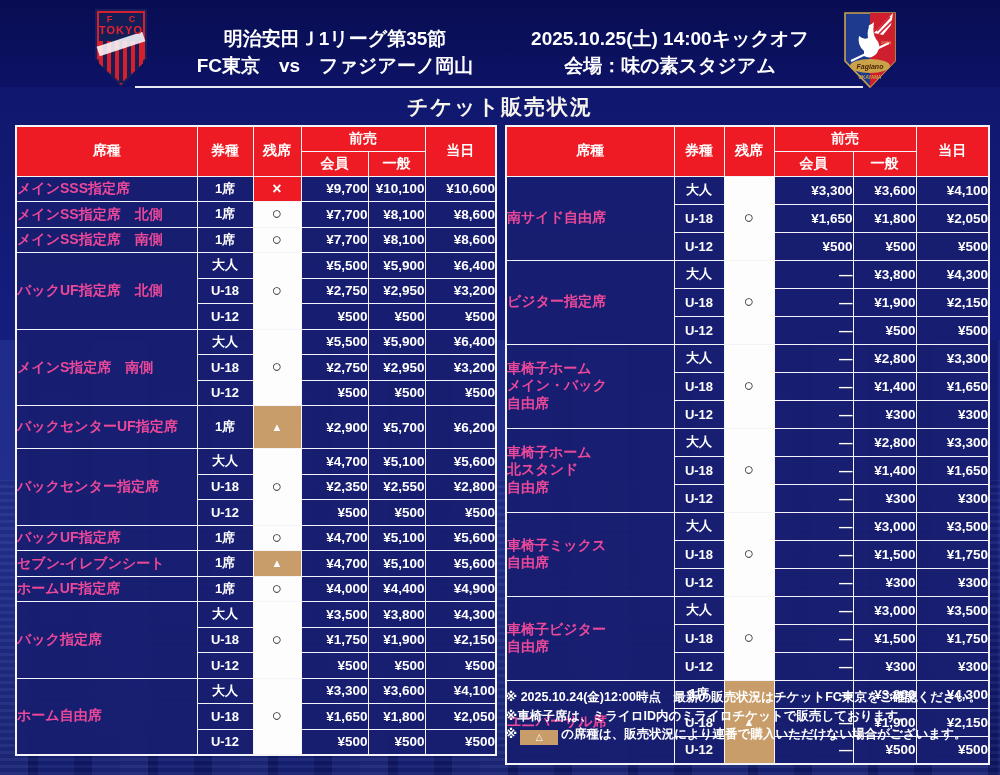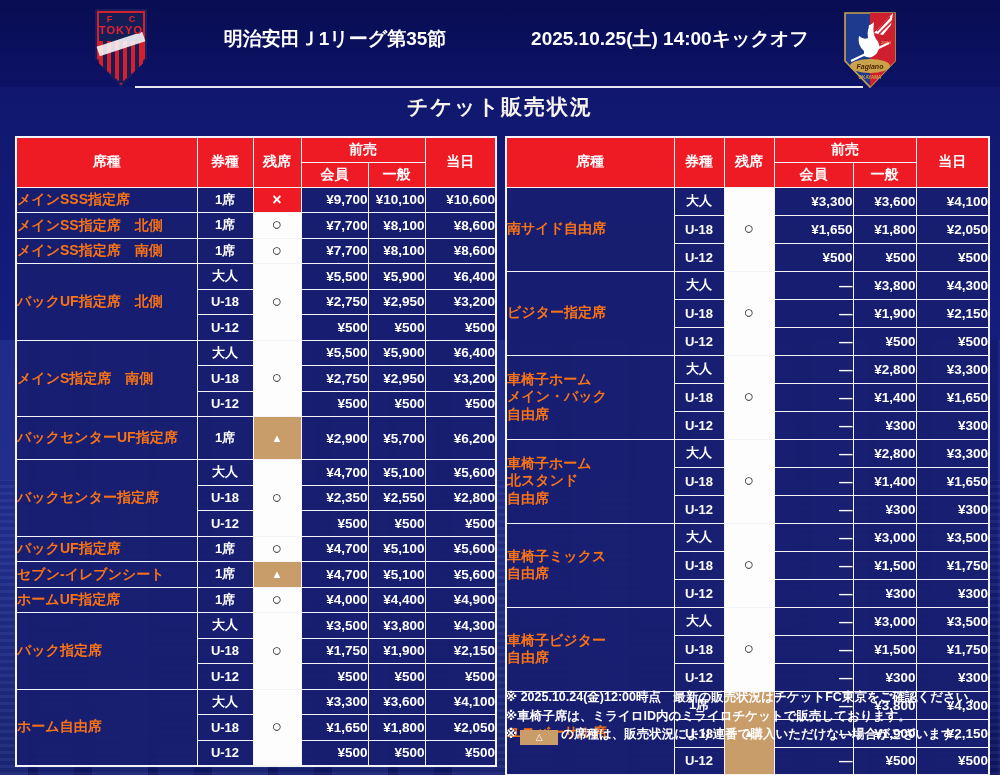--- a/index.html
+++ b/index.html
@@ -37,28 +37,28 @@
   .ct-stripes{position:absolute;left:4px;right:4px;top:32px;bottom:4px;
     clip-path:polygon(0 0,100% 0,100% 55%,50% 100%,0 55%);
     background:repeating-linear-gradient(90deg,#d61f2c 0 4px,#141d56 4px 8px);}
   .ct-slash{position:absolute;left:2px;top:30px;width:48px;height:10px;background:rgba(255,255,255,0.85);
     transform:rotate(-18deg);}
 
   
   .crest-fagiano{position:absolute;left:843px;top:9px;width:54px;height:80px;}
 
   
-  .table-wrap{position:absolute;top:136px;}
+  .table-wrap{position:absolute;top:125px;}
   .table-wrap.tw-left{left:15px;}
   .table-wrap.tw-right{left:505px;}
   table.sales{border-collapse:collapse;table-layout:fixed;}
   table.sales td,table.sales th{border:1.5px solid #f4f4f8;padding:0;overflow:hidden;}
   table.sales{border:2.5px solid #f4f4f8;}
   th.hcell{background:#ee1b24;color:#fff;font-size:14px;font-weight:bold;text-align:center;}
-  td.seat{background:rgba(24,30,112,0.93);color:#f97316;font-size:14px;font-weight:bold;text-align:left;
+  td.seat{background:rgba(24,30,112,0.93);color:#ec4899;font-size:14px;font-weight:bold;text-align:left;
     padding-left:8px;white-space:pre-line;line-height:1.25;}
   td.ticket{background:rgba(24,30,112,0.93);color:#fff;font-size:13px;font-weight:bold;text-align:center;}
   td.price{background:rgba(24,30,112,0.93);color:#fff;font-size:13.5px;font-weight:bold;text-align:right;
     padding-right:5px;}
   td.remain{text-align:center;vertical-align:middle;}
   td.remain.circle{background:#fdfdfd;color:#1c1c1c;font-size:17px;font-weight:normal;}
   td.remain.cross{background:#ee1b24;color:#fff;font-size:16px;font-weight:bold;}
   td.remain.triangle{background:#c99d69;color:#fff;font-size:11px;}
 
   
@@ -96,23 +96,25 @@
     <path d="M8 52 L46 34" stroke="#ffffff" stroke-width="2"></path>
     <ellipse cx="27" cy="57" rx="20" ry="7" fill="#c9a24a"></ellipse>
     <text x="27" y="60" font-size="7" text-anchor="middle" fill="#4a2408" font-style="italic" font-weight="bold">Fagiano</text>
     <text x="27" y="70" font-size="4.6" text-anchor="middle" fill="#c9a24a" font-weight="bold">OKAYAMA</text>
     <text x="43" y="35" font-size="4.4" text-anchor="middle" fill="#e9c879">2004</text>
   </svg>
 </div>
 
 <div class="hdr-text match-block">
   <div>明治安田Ｊ1リーグ第35節</div>
+  <div>FC東京　vs　ファジアーノ岡山</div>
 </div>
 <div class="hdr-text venue-block">
   <div>2025.10.25(土) 14:00キックオフ</div>
+  <div>会場：味の素スタジアム</div>
 </div>
 
 <div class="divider"></div>
 <div class="page-title">チケット販売状況</div>
 
 <div class="table-wrap tw-left">
     <table class="sales">
       <colgroup>
         <col style="width: 181px;">
         <col style="width: 56px;">

